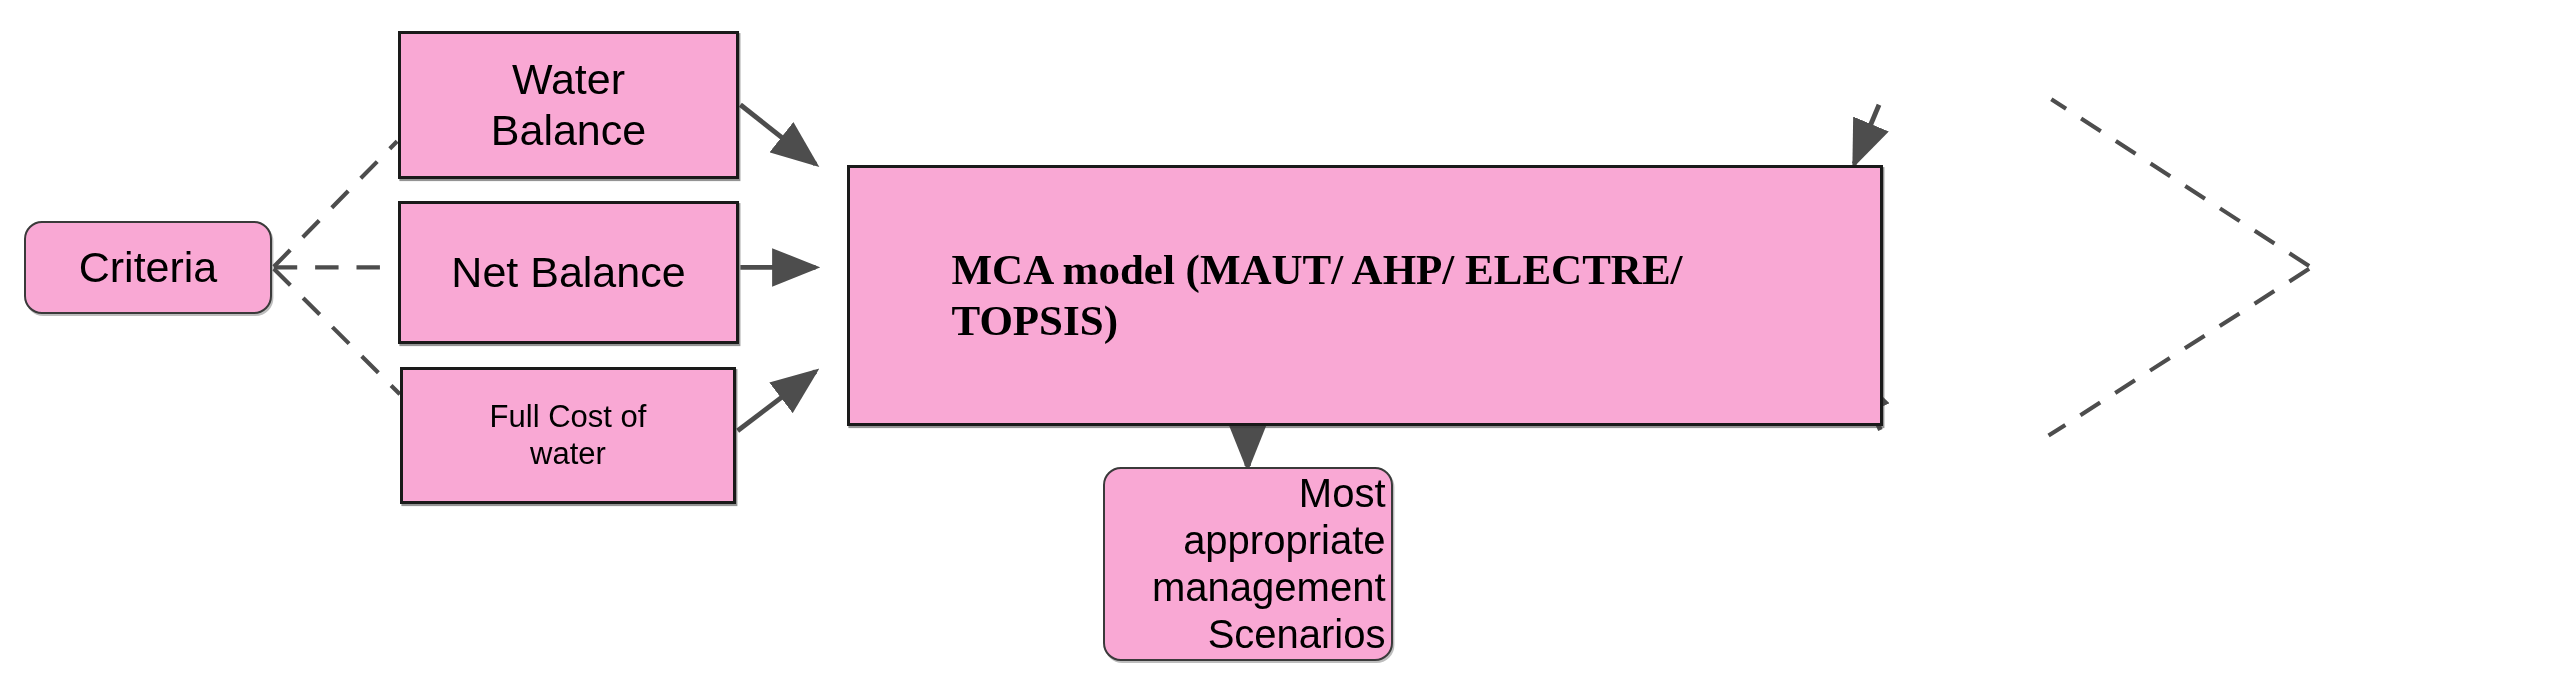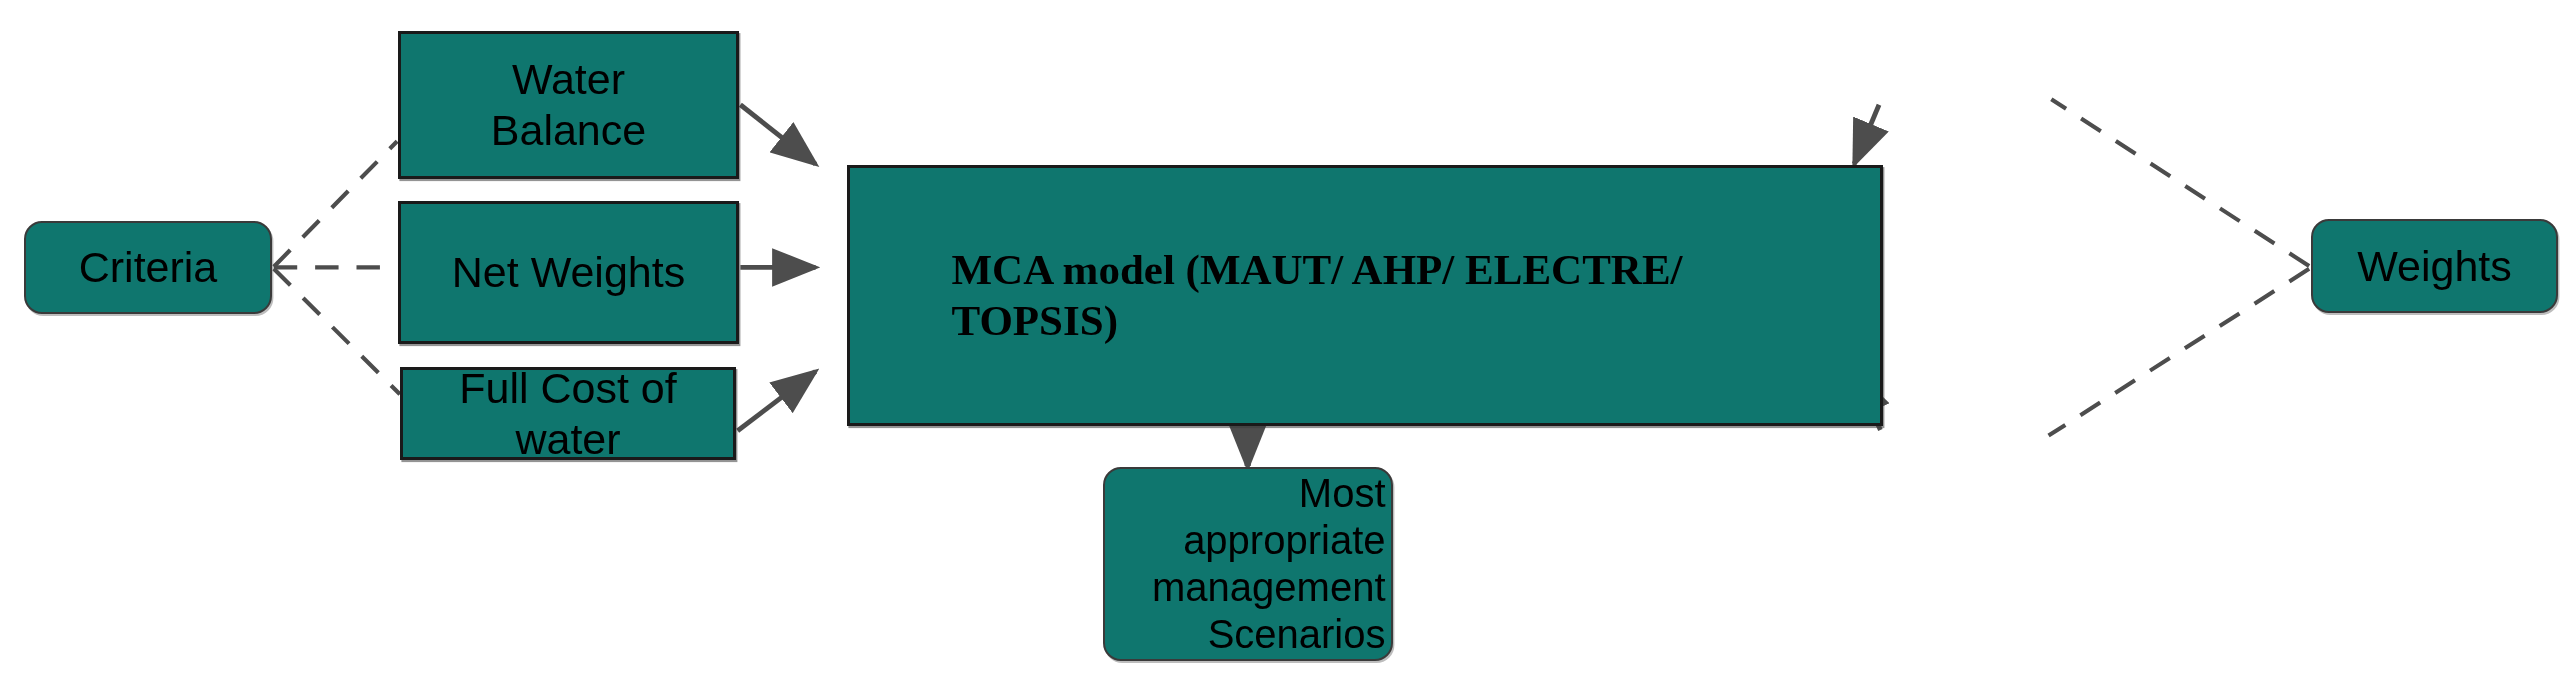--- a/index.html
+++ b/index.html
@@ -21,21 +21,21 @@
     position: absolute;
     left: 0;
     top: 0;
     width: 2576px;
     height: 692px;
     pointer-events: none;
   }
   .node {
     position: absolute;
     box-sizing: border-box;
-    background: #0f766e;
+    background: #f9a8d4;
     display: flex;
     align-items: center;
     justify-content: center;
     text-align: center;
     color: #000000;
     line-height: 1.18;
   }
   .node.rect {
     border: 3.4px solid #1a1a1a;
     box-shadow: 1.4px 2.1px 0 rgba(60,60,60,0.55);
@@ -90,38 +90,35 @@
   <div class="node rounded" style="left:24px; top:221px; width:248px; height:93px; font-size:43px;">
     <span class="label">Criteria</span>
   </div>
 
   <div class="node rect" style="left:398px; top:31px; width:341px; height:148px; font-size:43px;">
     <span class="label">Water
 Balance</span>
   </div>
 
   <div class="node rect" style="left:398px; top:201px; width:341px; height:143px; font-size:43px;">
-    <span class="label">Net Weights</span>
+    <span class="label">Net Balance</span>
   </div>
 
-  <div class="node rect" style="left:400px; top:367px; width:336px; height:93px; font-size:43px;">
+  <div class="node rect" style="left:400px; top:367px; width:336px; height:137px; font-size:31px;">
     <span class="label">Full Cost of
 water</span>
   </div>
 
   <div class="node center" style="left:847px; top:165px; width:1036px; height:261px; font-size:43px;">
     <span class="label" style="text-align:left; width:786px; margin-left:-41px;">MCA model (MAUT/ AHP/ ELECTRE/
 TOPSIS)</span>
   </div>
 
 
 
-  <div class="node rounded" style="left:2311px; top:219px; width:247px; height:94px; font-size:43px;">
-    <span class="label">Weights</span>
-  </div>
 
   <div class="node rounded" style="left:1103px; top:467px; width:290px; height:194px; font-size:40px;padding-left:25px;">
     <span class="label">Most appropriate
 management
 Scenarios</span>
   </div>
 
 </div>
 
 

